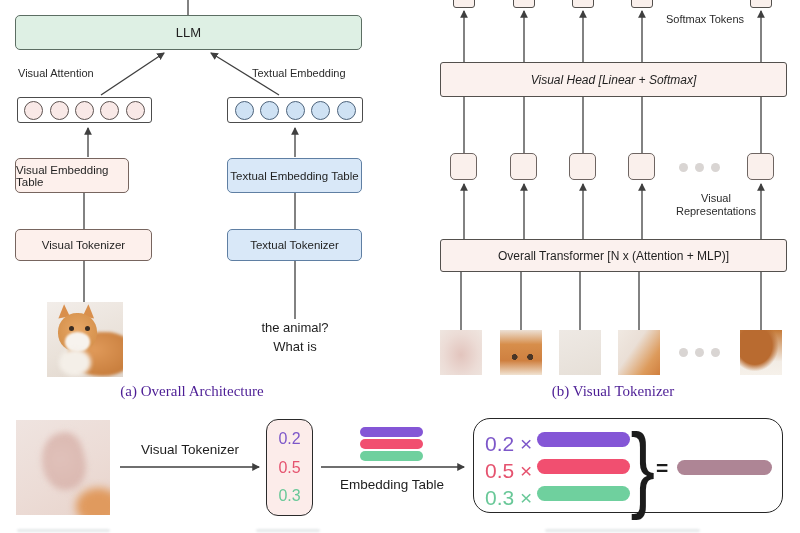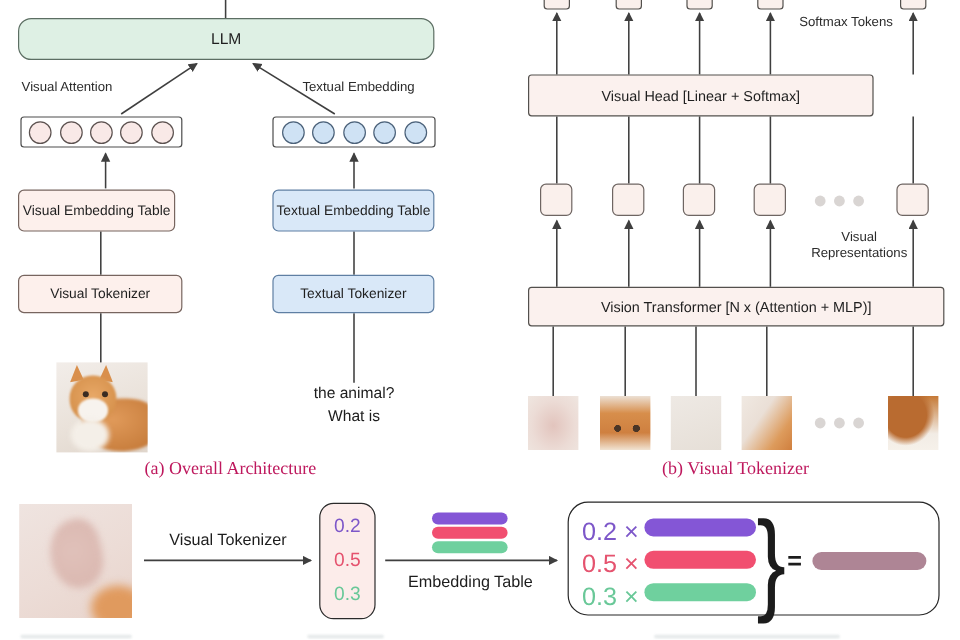--- a/index.html
+++ b/index.html
@@ -30,21 +30,21 @@
     border:1.4px solid #6e6562;border-radius:5px;box-sizing:border-box;
   }
   .tokbox{
     position:absolute;width:22px;height:22px;top:-14px;background:#faf0ec;
     border:1.4px solid #53504d;border-radius:3px;box-sizing:border-box;
   }
   .lbl{position:absolute;font-size:11px;color:#2b2b2b;white-space:nowrap;}
   .lbl-c{text-align:center;white-space:normal;line-height:1.18;}
   .caption{
     position:absolute;font-family:"Liberation Serif",serif;font-size:15px;
-    color:#be185d;text-align:center;width:220px;white-space:nowrap;
+    color:#4c1d95;text-align:center;width:220px;white-space:nowrap;
   }
   .dots{position:absolute;display:flex;gap:7px;}
   .dot{width:9px;height:9px;border-radius:50%;background:#d9d5d3;}
   .bar{position:absolute;border-radius:8px;}
   .bar-purple{background:#8456d6;}
   .bar-red{background:#f14f70;}
   .bar-green{background:#6fd09e;}
   .bar-mauve{background:#ae8595;}
   .probbox{
     position:absolute;left:266px;top:419px;width:47px;height:97px;
@@ -148,21 +148,21 @@
     <line x1="521" y1="330" x2="521" y2="272"></line>
     <line x1="580" y1="330" x2="580" y2="272"></line>
     <line x1="639" y1="330" x2="639" y2="272"></line>
     <line x1="761" y1="330" x2="761" y2="272"></line>
 
     <line x1="120" y1="467" x2="259" y2="467" marker-end="url(#ah)"></line>
     <line x1="321" y1="467" x2="464" y2="467" marker-end="url(#ah)"></line>
   </g>
 </svg>
 
-<div class="box box-green" style="left:15px;top:15px;width:347px;height:35px;border-radius:11px;">
+<div class="box box-green" style="left:15px;top:15px;width:347px;height:35px;">
   <span>LLM</span>
 </div>
 
 <div class="lbl" style="left:18px;top:67px;">Visual Attention</div>
 <div class="lbl" style="left:252px;top:67px;">Textual Embedding</div>
 
 <div class="circle-row" style="left:17px;top:97px;width:135px;">
   <span class="circ circ-pink"></span>
   <span class="circ circ-pink"></span>
   <span class="circ circ-pink"></span>
@@ -170,21 +170,21 @@
   <span class="circ circ-pink"></span>
 </div>
 <div class="circle-row" style="left:227px;top:97px;width:136px;">
   <span class="circ circ-blue"></span>
   <span class="circ circ-blue"></span>
   <span class="circ circ-blue"></span>
   <span class="circ circ-blue"></span>
   <span class="circ circ-blue"></span>
 </div>
 
-<div class="box box-pink" style="left:15px;top:158px;width:131px;height:35px;">
+<div class="box box-pink" style="left:15px;top:158px;width:114px;height:35px;">
   <span>Visual Embedding Table</span>
 </div>
 <div class="box box-blue" style="left:227px;top:158px;width:135px;height:35px;">
   <span>Textual Embedding Table</span>
 </div>
 
 <div class="box box-pink" style="left:15px;top:229px;width:137px;height:32px;">
   <span>Visual Tokenizer</span>
 </div>
 <div class="box box-blue" style="left:227px;top:229px;width:135px;height:32px;">
@@ -210,21 +210,21 @@
 <div class="caption" style="left:82px;top:383px;">(a) Overall Architecture</div>
 
 <div class="tokbox" style="left:453px;"></div>
 <div class="tokbox" style="left:513px;"></div>
 <div class="tokbox" style="left:572px;"></div>
 <div class="tokbox" style="left:631px;"></div>
 <div class="tokbox" style="left:750px;"></div>
 
 <div class="lbl" style="left:666px;top:13px;">Softmax Tokens</div>
 
-<div class="box box-wide" style="left:440px;top:62px;width:288px;height:35px;">
+<div class="box box-wide" style="left:440px;top:62px;width:347px;height:35px;font-style:italic;">
   <span>Visual Head [Linear + Softmax]</span>
 </div>
 
 <div class="sq" style="left:450px;top:153px;"></div>
 <div class="sq" style="left:510px;top:153px;"></div>
 <div class="sq" style="left:569px;top:153px;"></div>
 <div class="sq" style="left:628px;top:153px;"></div>
 <div class="sq" style="left:747px;top:153px;"></div>
 
 <div class="dots" style="left:679px;top:163px;">
@@ -232,21 +232,21 @@
     <span class="dot"></span>
     <span class="dot"></span>
 </div>
 
 <div class="lbl lbl-c" style="left:671px;top:192px;width:90px;">
   <div>Visual</div>
   <div>Representations</div>
 </div>
 
 <div class="box box-wide" style="left:440px;top:239px;width:347px;height:33px;">
-  <span>Vision Transformer [N x (Attention + MLP)]</span>
+  <span>Overall Transformer [N x (Attention + MLP)]</span>
 </div>
 
 <div class="patch p1" style="left:440px;"></div>
 <div class="patch p2" style="left:500px;"></div>
 <div class="patch p3" style="left:559px;"></div>
 <div class="patch p4" style="left:618px;"></div>
 <div class="patch p5" style="left:740px;"></div>
 
 <div class="dots" style="left:679px;top:348px;">
   <span class="dot"></span>

